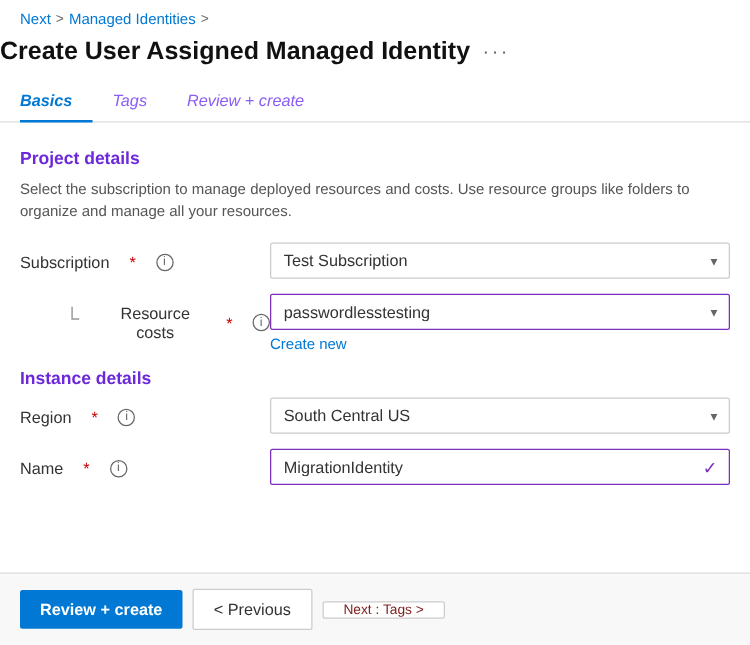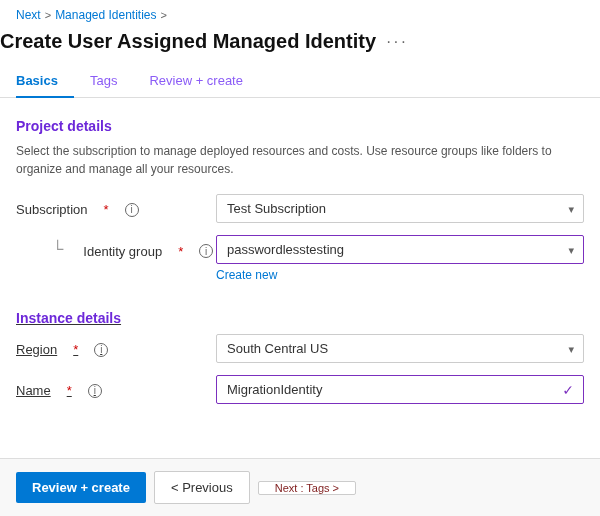--- a/index.html
+++ b/index.html
@@ -41,20 +41,21 @@
       color: #666;
       cursor: pointer;
       letter-spacing: 2px;
     }
 
     .tabs {
       display: flex;
       border-bottom: 1px solid #ddd;
       padding: 0 16px;
       gap: 0;
+      font-style: italic;
     }
     .tab {
       padding: 8px 16px 8px 0;
       margin-right: 16px;
       cursor: pointer;
       font-size: 13px;
       color: #8b5cf6;
       border-bottom: 2px solid transparent;
       margin-bottom: -1px;
     }
@@ -182,22 +183,21 @@
     .create-new-link {
       color: #0078d4;
       font-size: 12px;
       text-decoration: none;
       cursor: pointer;
       display: block;
       margin-top: 4px;
     }
 
     .instance-section {
-      margin-top: 28px;
-      text-decoration: underline;
+      margin-top: 12px;
     }
 
     .connector-left {
       width: 200px;
       flex-shrink: 0;
       display: flex;
       align-items: center;
       padding-top: 8px;
     }
 
@@ -295,21 +295,21 @@
           <option>Test Subscription</option>
         </select>
         <span class="select-chevron">▾</span>
       </div>
     </div>
   </div>
 
   <div class="form-row">
     <div class="form-label-col indented connector-left">
       <span class="connector-l">└</span>
-      <span>Identity group</span>
+      <span>Resource costs</span>
       <span class="required-star">*</span>
       <div class="info-icon">i</div>
     </div>
     <div class="form-control-col">
       <div class="select-wrapper">
         <select class="select-control" style="border-color: #7b2fbe;">
           <option>passwordlesstesting</option>
         </select>
         <span class="select-chevron">▾</span>
       </div>

